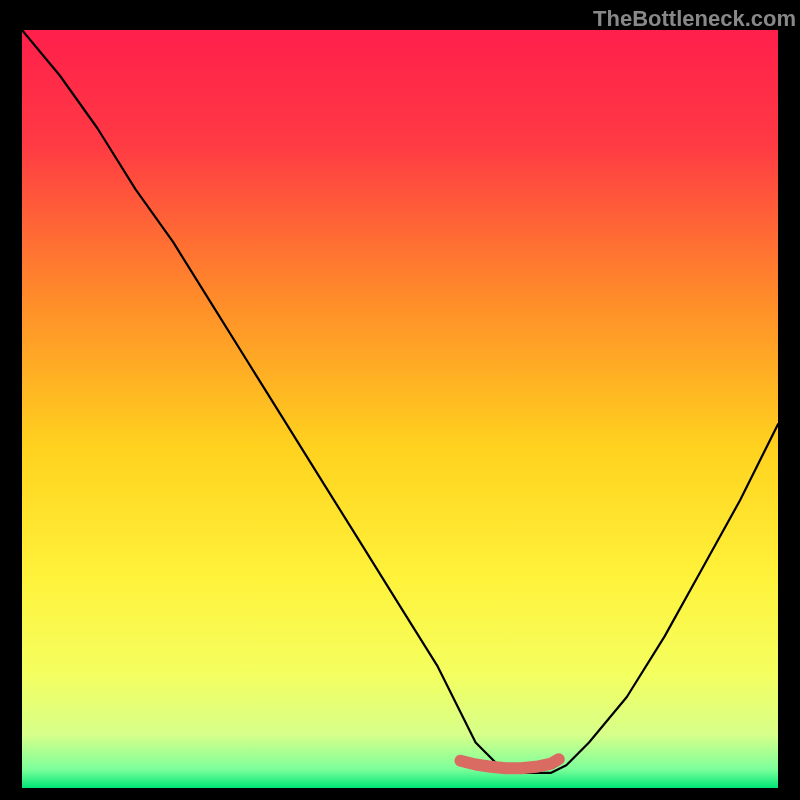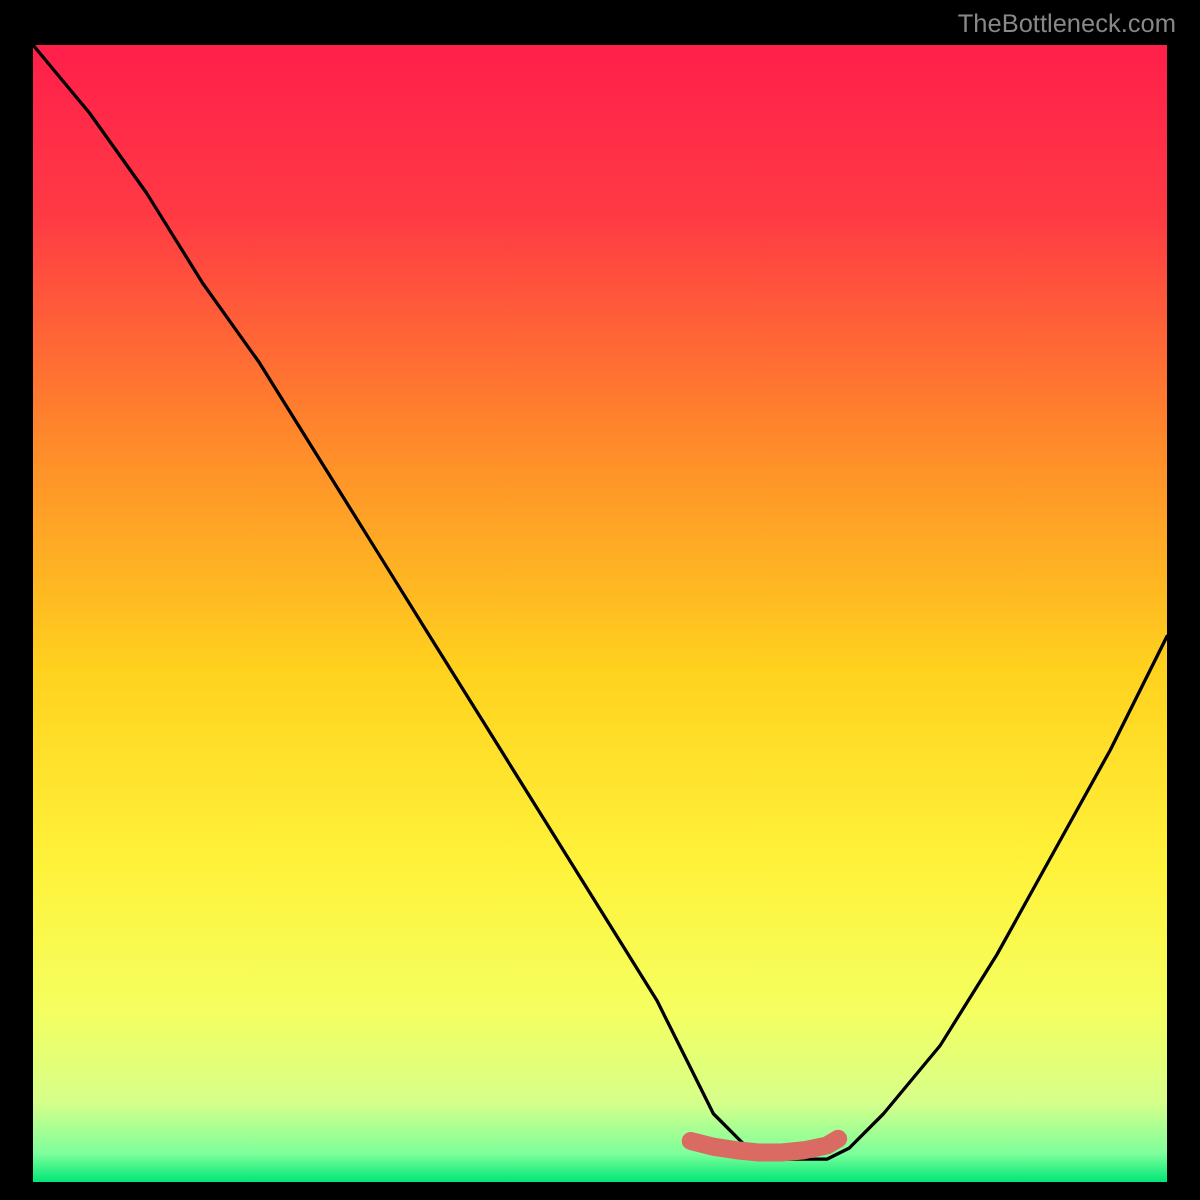--- a/index.html
+++ b/index.html
@@ -7,24 +7,24 @@
     padding: 0;
     width: 800px;
     height: 800px;
     background: #000;
     position: relative;
     font-family: Arial, sans-serif;
   }
   .watermark {
     position: absolute;
     top: 6px;
-    right: 16px;
+    right: 4px;
     color: #888;
-    font-size: 17px;
-    font-weight: 400;
+    font-size: 22px;
+    font-weight: 700;
     z-index: 10;
   }
   .plot-wrap {
     position: absolute;
     left: 22px;
     top: 30px;
     width: 756px;
     height: 758px;
     background: #000;
   }

